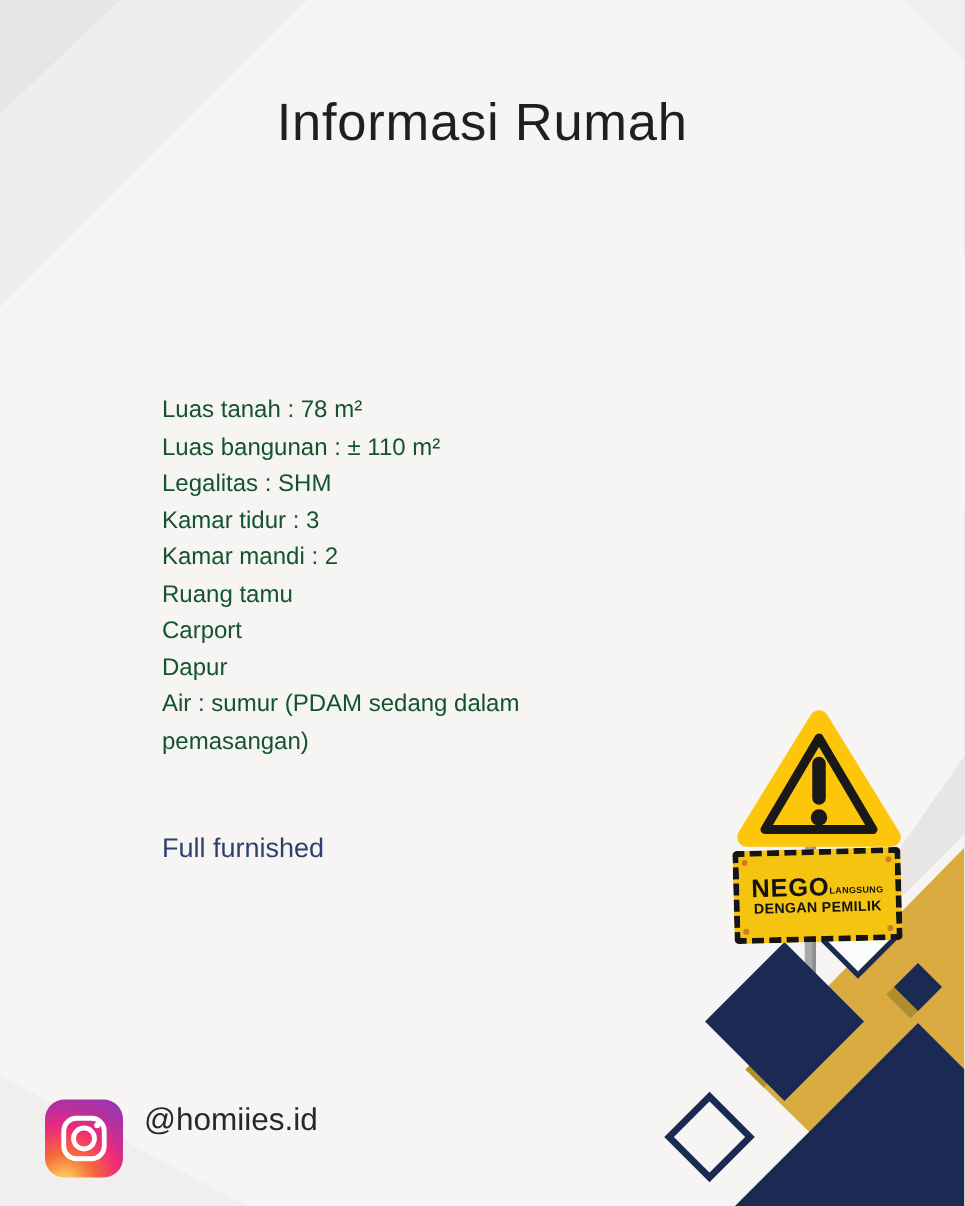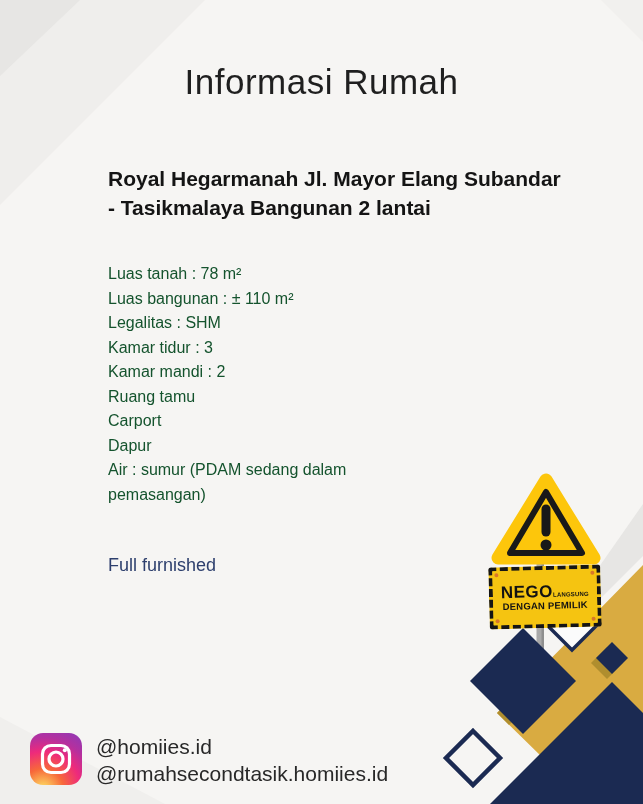--- a/index.html
+++ b/index.html
@@ -71,24 +71,20 @@
   <svg class="deco" style="right:0;top:0" width="70" height="50" viewBox="0 0 70 50">
     <polygon points="70,0 70,42 28,0" fill="#f1f0ee"></polygon>
   </svg>
 
   <svg class="deco" style="left:0;bottom:0" width="170" height="115" viewBox="0 0 170 115">
     <polygon points="0,28 165,115 0,115" fill="#f0efed"></polygon>
   </svg>
 
   <div class="page-title">Informasi Rumah</div>
 
-  <div class="listing-name">
-    <div>Royal Hegarmanah Jl. Mayor Elang Subandar</div>
-    <div>- Tasikmalaya Bangunan 2 lantai</div>
-  </div>
 
   <div class="details">
     <div>Luas tanah : 78 m²</div>
     <div>Luas bangunan : ± 110 m²</div>
     <div>Legalitas : SHM</div>
     <div>Kamar tidur : 3</div>
     <div>Kamar mandi : 2</div>
     <div>Ruang tamu</div>
     <div>Carport</div>
     <div>Dapur</div>
@@ -145,17 +141,16 @@
   <div class="footer">
     <div class="ig-icon">
       <svg width="52" height="52" viewBox="0 0 52 52">
         <rect x="12.5" y="12.5" width="27" height="27" rx="8.5" fill="none" stroke="#ffffff" stroke-width="3.2"></rect>
         <circle cx="26" cy="26" r="7" fill="none" stroke="#ffffff" stroke-width="3.2"></circle>
         <circle cx="34.8" cy="17.2" r="2" fill="#ffffff"></circle>
       </svg>
     </div>
     <div class="handles">
       <div>@homiies.id</div>
-      <div>@rumahsecondtasik.homiies.id</div>
     </div>
   </div>
 
 </div>
 
 </body></html>

